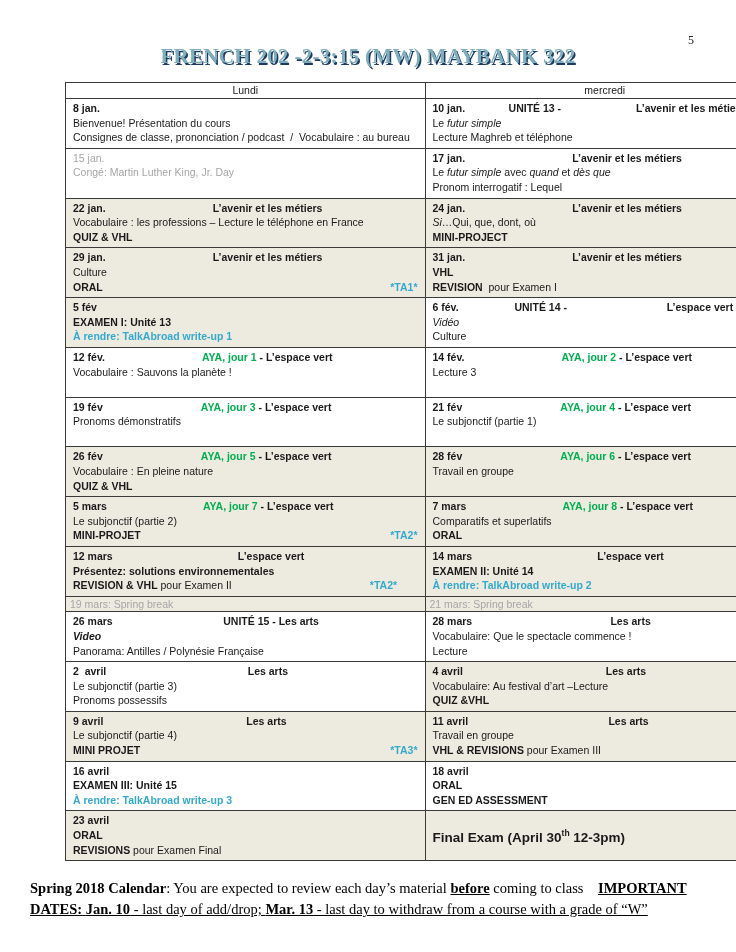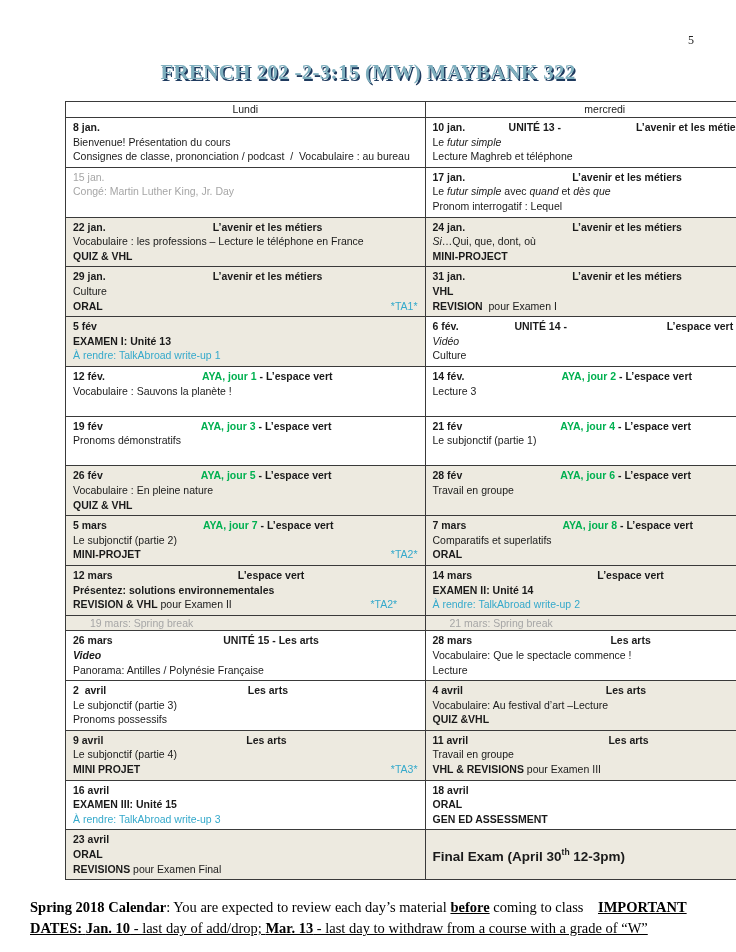--- a/index.html
+++ b/index.html
@@ -18,21 +18,21 @@
   }
   .doc-title{
     padding-top:44px;
     text-align:center;
     font-family:"Liberation Serif",serif;
     font-size:21px;
     font-weight:bold;
     letter-spacing:0.3px;
     color:var(--titleFill);
     text-shadow:1.5px 1.5px 0.5px var(--titleShadow);
-    margin:16px;
+    margin:0;
   }
   table.calendar{
     margin:13px 0 0 65px;
     width:720px;
     border-collapse:collapse;
     table-layout:fixed;
     font-size:10.5px;
     color:#1a1a1a;
   }
   table.calendar th, table.calendar td{
@@ -53,27 +53,27 @@
   .bg-white{background:#ffffff;}
   .v-mid{vertical-align:middle !important;}
   .v-mid .line{line-height:18px;}
   .line{display:flex;line-height:14.6px;min-height:14.6px;}
   .line span{white-space:pre-wrap;}
   .part-a{flex:0 1 auto;}
   .part-b{flex:1 1 auto;text-align:center;padding-left:12px;}
   .fill{flex:1 1 auto;}
   .part-c{flex:0 0 auto;text-align:right;}
   tr.compact .line{line-height:12.5px;min-height:12.5px;}
-  tr.compact td{padding:1px 7px 1px 24px;}
+  tr.compact td{padding:1px 7px 1px 4px;}
   
   .s-n{}
   .s-b{font-weight:700;}
   .s-i{font-style:italic;}
   .s-bi{font-weight:700;font-style:italic;}
-  .s-cy{font-weight:400;color:var(--cyan);text-align:center;}
+  .s-cy{font-weight:700;color:var(--cyan);text-align:center;}
   .s-gn{font-weight:700;color:var(--green);}
   .s-gr{color:var(--gray);text-align:center;}
   .s-big{font-weight:700;font-size:13.5px;}
   .s-sup{font-weight:700;font-size:8.5px;vertical-align:6px;}
   
   .footer{
     margin-top:17px;
     padding:0 30px;
     text-align:left;
     font-family:"Liberation Serif",serif;

